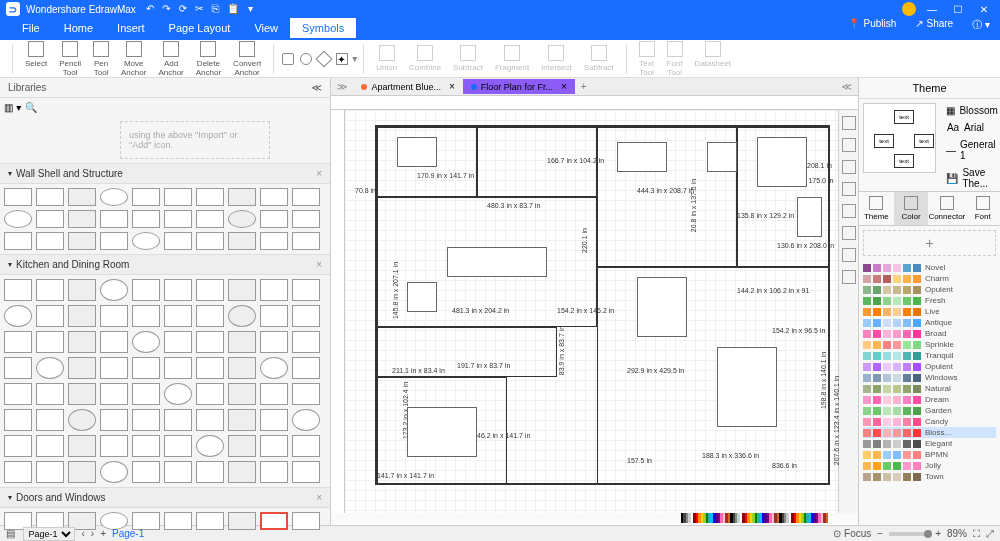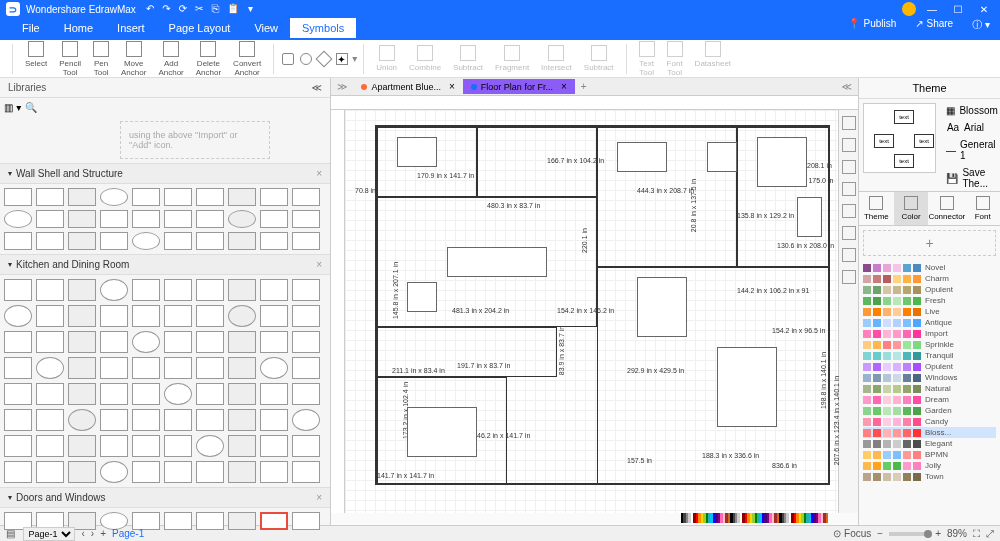--- a/index.html
+++ b/index.html
@@ -578,21 +578,21 @@
           <span class="sw" style="background:#4da6ff"></span>
           <span class="name">Antique</span>
         </div>
         <div class="color-row">
           <span class="sw" style="background:#ff80bf"></span>
           <span class="sw" style="background:#ff4da6"></span>
           <span class="sw" style="background:#ffb3d9"></span>
           <span class="sw" style="background:#ff99cc"></span>
           <span class="sw" style="background:#ff66b3"></span>
           <span class="sw" style="background:#ff3399"></span>
-          <span class="name">Import</span>
+          <span class="name">Broad</span>
         </div>
         <div class="color-row">
           <span class="sw" style="background:#ffcc80"></span>
           <span class="sw" style="background:#ffb84d"></span>
           <span class="sw" style="background:#ff8080"></span>
           <span class="sw" style="background:#ff9999"></span>
           <span class="sw" style="background:#99e699"></span>
           <span class="sw" style="background:#80d980"></span>
           <span class="name">Sprinkle</span>
         </div>

